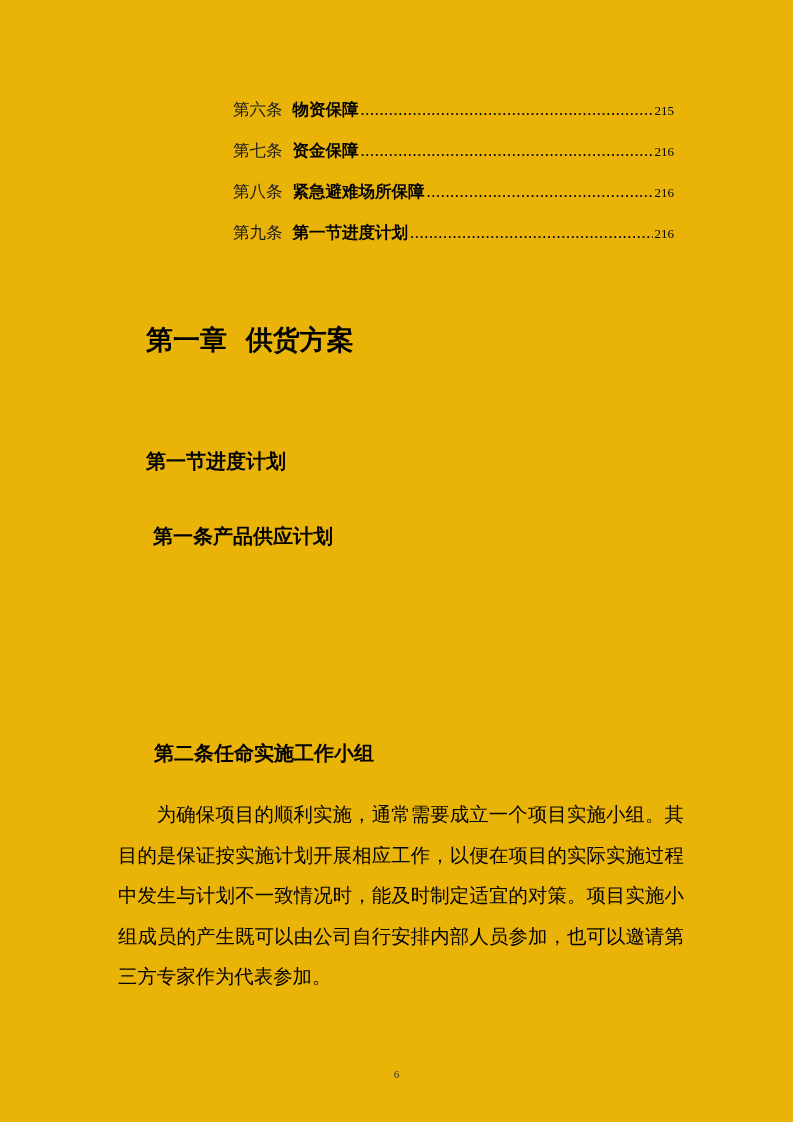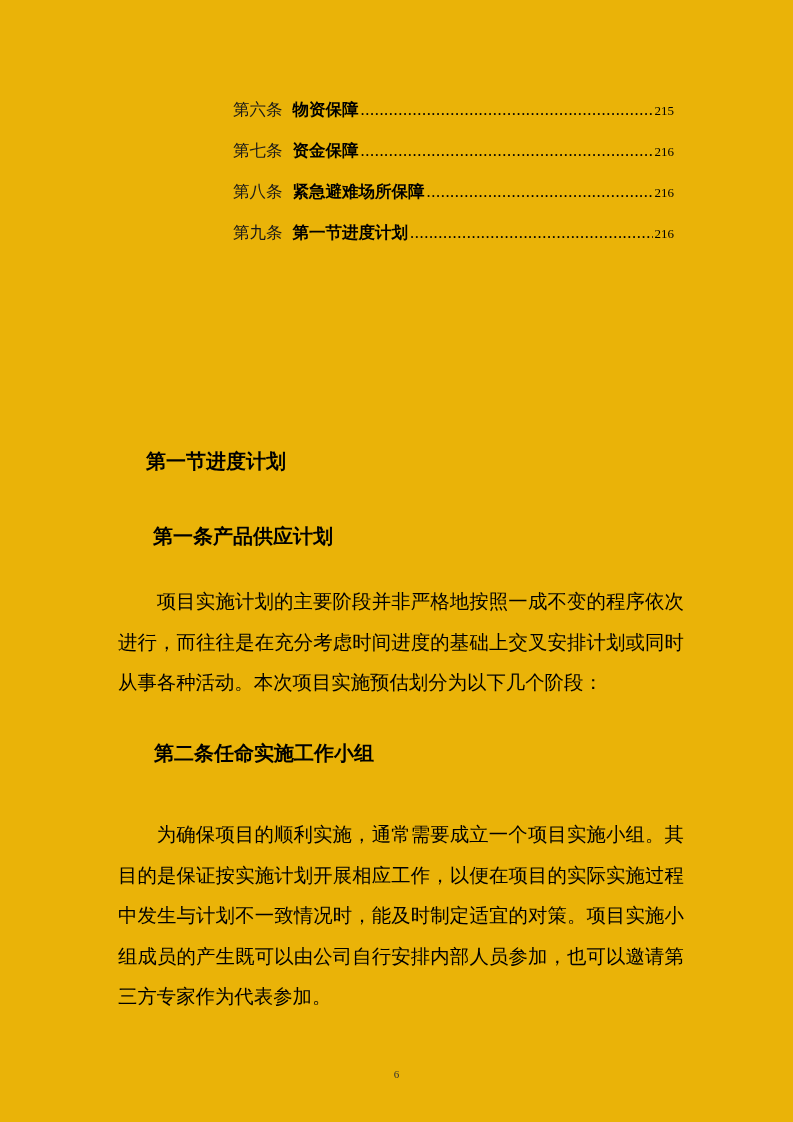--- a/index.html
+++ b/index.html
@@ -126,25 +126,25 @@
       <span class="toc-page">216</span>
     </div>
     <div class="toc-row">
       <span class="toc-num">第九条</span>
       <span class="toc-title">第一节进度计划</span>
       <span class="toc-leader"></span>
       <span class="toc-page">216</span>
     </div>
   </div>
 
+  <h1 class="chapter-title" style="margin:0;">第一章  供货方案</h1>
 
   <h2 class="section-title" style="top:446px;margin:0;">第一节进度计划</h2>
 
   <h3 class="section-title" style="top:514px;margin:7px;">第一条产品供应计划</h3>
 
-  <p class="para" style="top:582px;">项目实施计划的主要阶段并非严格地按照一成不变的程序依次进行，而往往是在充分考虑时间进度的基础上交叉安排计划或同时从事各种活动。本次项目实施预估划分为以下几个阶段：</p>
 
   <h3 class="section-title" style="top:730px;margin:8px;">第二条任命实施工作小组</h3>
 
-  <p class="para" style="top:815px;">为确保项目的顺利实施，通常需要成立一个项目实施小组。其目的是保证按实施计划开展相应工作，以便在项目的实际实施过程中发生与计划不一致情况时，能及时制定适宜的对策。项目实施小组成员的产生既可以由公司自行安排内部人员参加，也可以邀请第三方专家作为代表参加。</p>
+  <p class="para" style="top:795px;">为确保项目的顺利实施，通常需要成立一个项目实施小组。其目的是保证按实施计划开展相应工作，以便在项目的实际实施过程中发生与计划不一致情况时，能及时制定适宜的对策。项目实施小组成员的产生既可以由公司自行安排内部人员参加，也可以邀请第三方专家作为代表参加。</p>
 
   <div class="page-number">6</div>
 </div>
 
 </body></html>

